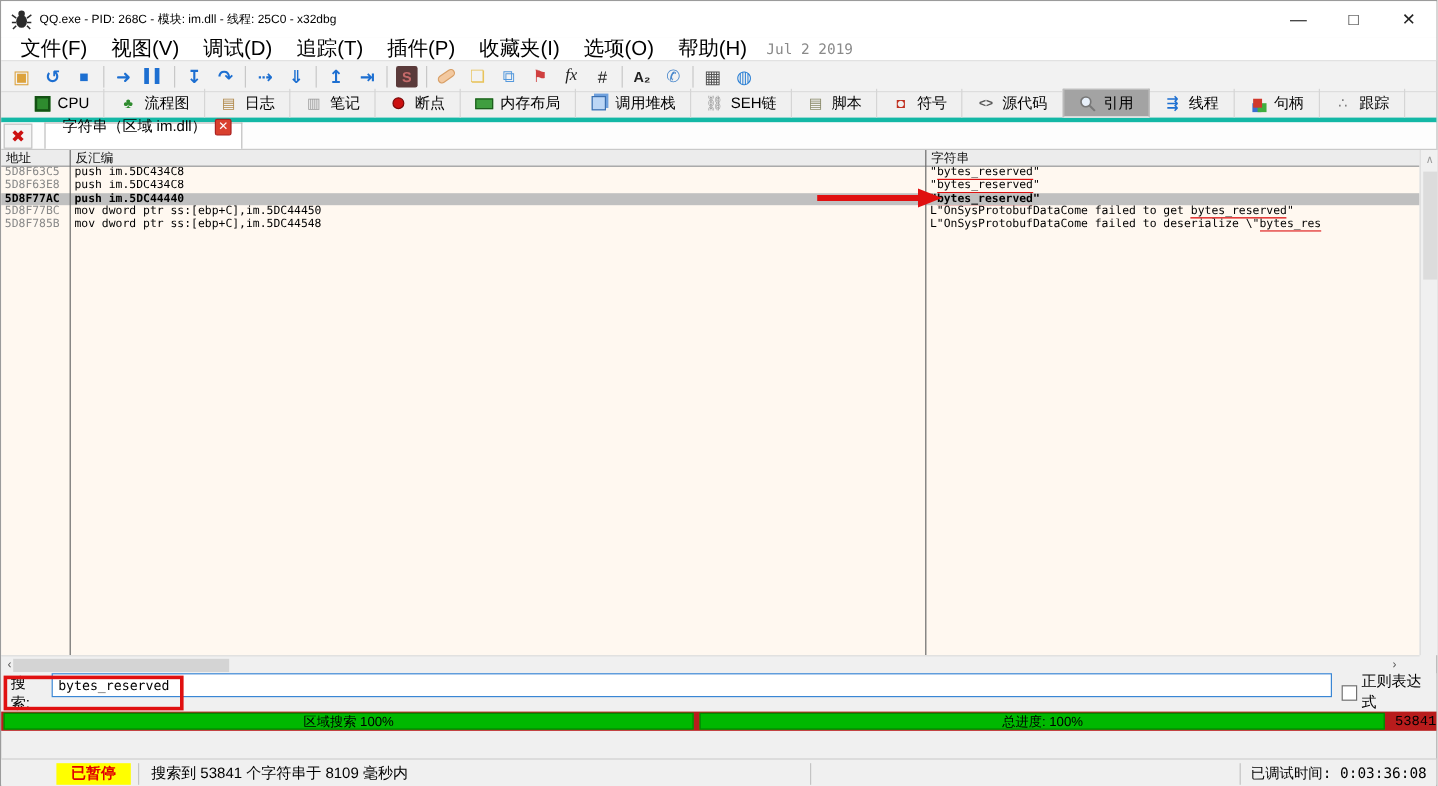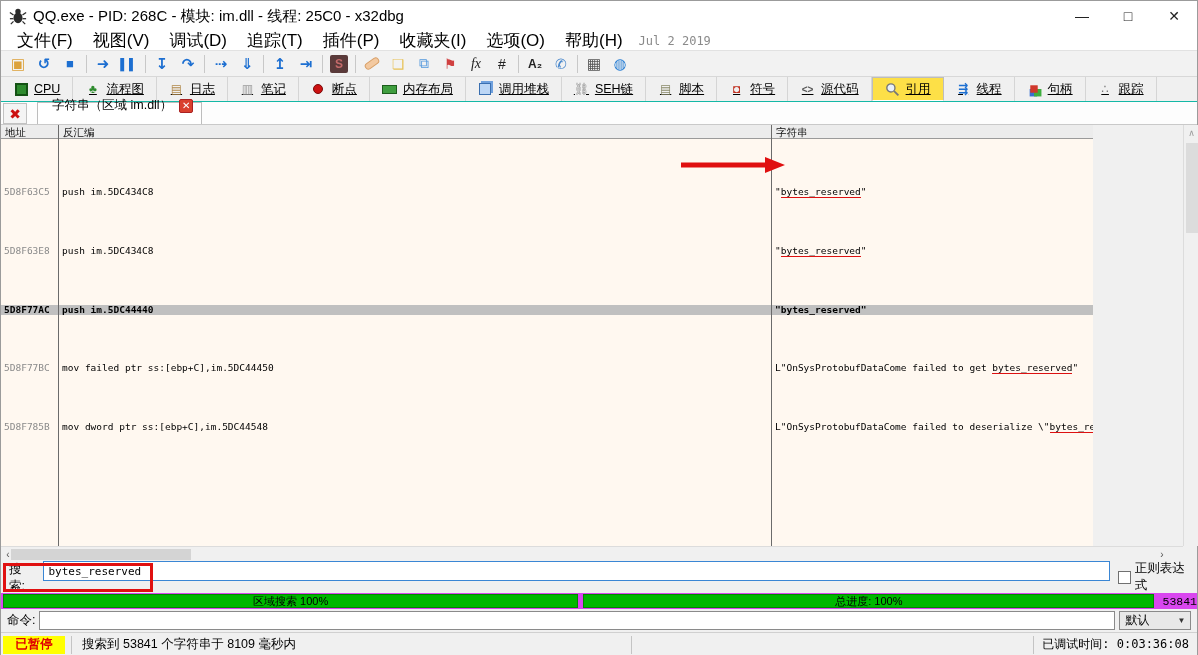--- a/index.html
+++ b/index.html
@@ -3,21 +3,21 @@
 <meta charset="utf-8">
 <style>
   * { margin:0; padding:0; box-sizing:border-box; }
   html,body { width:1198px; height:655px; }
   body { font-family:"Liberation Sans","DejaVu Sans",sans-serif; font-size:12px; background:#fff; overflow:hidden; }
   #window { position:relative; width:1198px; height:655px; border:1px solid #9b9b9b; background:#f0f0f0; }
 
   
   .titlebar { position:absolute; left:0; top:0; width:100%; height:30px; background:#fff; display:flex; align-items:center; }
   .app-icon { width:18px; height:18px; margin:0 6px 0 8px; }
-  .title-text { font-size:15px; color:#000; }
+  .title-text { font-size:10px; color:#000; }
   .win-controls { margin-left:auto; display:flex; height:100%; }
   .win-btn { width:46px; height:100%; display:flex; align-items:center; justify-content:center; font-size:14px; color:#222; }
 
   
   .menubar { position:absolute; left:0; top:30px; width:100%; height:19px; background:#fff; display:flex; align-items:center; padding-left:6px; }
   .menu-item { padding:1px 10px; font-size:17px; color:#000; }
   .menu-date { color:#8a8a8a; padding-left:6px; font-family:"DejaVu Sans Mono",monospace; font-size:12px; }
 
   
   .toolbar { position:absolute; left:0; top:49px; width:100%; height:27px; background:#f2f2f2; border-top:1px solid #e2e2e2; border-bottom:1px solid #d8d8d8; display:flex; align-items:center; padding-left:4px; }
@@ -32,42 +32,42 @@
   .ico-label { color:#5599dd; font-size:14px; }
   .ico-bookmark { color:#d04040; font-size:14px; }
   .ico-fx { font-style:italic; font-family:"Liberation Serif",serif; font-size:14px; color:#222; }
   .ico-hash { color:#222; font-size:14px; }
   .ico-az { color:#222; font-size:12px; font-weight:bold; }
   .ico-phone { color:#4a88cc; font-size:14px; }
   .ico-calc { color:#555; font-size:15px; }
   .ico-globe { color:#2a7fd4; font-size:15px; }
 
   
-  .viewtabs { position:absolute; left:0; top:76px; width:100%; height:25px; background:#f0f0f0; border-bottom:1px solid #14b8a6; display:flex; align-items:flex-end; padding-left:2px;text-decoration:underline; }
+  .viewtabs { position:absolute; left:0; top:76px; width:100%; height:25px; background:#f0f0f0; border-bottom:4px solid #14b8a6; display:flex; align-items:flex-end; padding-left:16px; }
   .vtab { height:24px; display:flex; align-items:center; padding:0 12px; border-right:1px solid #d5d5d5; font-size:12.5px; color:#000; gap:6px; }
-  .vtab.active { background:#fde047; border:1px solid #bdbdbd; border-bottom:1px solid #fff; }
+  .vtab.active { background:#a3a3a3; border:1px solid #bdbdbd; border-bottom:1px solid #fff; }
   .vicon { width:15px; height:15px; display:inline-flex; align-items:center; justify-content:center; font-size:12px; }
   .chip { width:13px; height:13px; background:#2e8b2e; border:2px solid #145214; }
   .ram { width:15px; height:9px; background:#3f9e3f; border:1px solid #1c5c1c; }
   .dot-red { width:10px; height:10px; border-radius:50%; background:#cc1111; border:1px solid #7a0a0a; }
   .stack-sq { width:12px; height:12px; background:#bcd6f5; border:1px solid #3a6fb0; box-shadow:2px -2px 0 #6fa0dd; }
   .blocks { width:12px; height:12px; background:#d0382c; box-shadow:6px 6px 0 #3fae3f, -1px 6px 0 #3a6fd0; transform:scale(.62); }
 
   
   .subtabs { position:absolute; left:0; top:101px; width:100%; height:23px; background:#fdfdfd; border-bottom:1px solid #c9c9c9; display:flex; align-items:flex-end; }
   .close-all-btn { width:24px; height:21px; margin:0 2px 0 2px; border:1px solid #c2c2c2; background:#f4f4f4; display:flex; align-items:center; justify-content:center; color:#cc1111; font-weight:bold; font-size:14px; }
   .subtab { height:22px; display:flex; align-items:center; gap:7px; padding:0 8px 16px 14px; background:#fff; border:1px solid #bdbdbd; border-bottom:none; margin-left:8px; font-size:12.5px; }
   .subtab-close { width:14px; height:14px; background:#d9402e; border:1px solid #a22; border-radius:2px; color:#fff; font-size:10px; font-weight:bold; display:flex; align-items:center; justify-content:center; }
 
   
-  .refview { position:absolute; left:0; top:124px; width:1092px; height:421px; background:#fff8f0; font-family:"DejaVu Sans Mono","Liberation Mono",monospace; font-size:9.5px; }
+  .refview { position:absolute; left:0; top:124px; width:1182px; height:421px; background:#fff8f0; font-family:"DejaVu Sans Mono","Liberation Mono",monospace; font-size:9.5px; }
   .col-line { position:absolute; top:0; width:1px; height:421px; background:#6b6b6b; }
   .thead { position:relative; height:14px; background:#ececec; border-bottom:1px solid #9a9a9a; font-family:"Liberation Sans",sans-serif; font-size:10.5px; color:#111; }
   .th { position:absolute; top:0; line-height:14px; }
-  .trow { position:relative; display:flex; height:10.8px; line-height:10.8px; white-space:pre; color:#000;margin-top:48px; }
+  .trow { position:relative; display:flex; height:10.8px; line-height:10.8px; white-space:pre; color:#000; }
   .trow.selected { background:#c0c0c0; font-weight:bold; }
   .c-addr { width:57px; padding-left:3px; color:#8a8a8a; flex:none; }
   .trow.selected .c-addr { color:#000; }
   .c-dis { width:713px; padding-left:4px; flex:none; overflow:hidden; }
   .c-str { flex:1; padding-left:4px; overflow:hidden; }
   .match { border-bottom:2px solid #dd1111; }
 
   
   .vscroll { position:absolute; left:1182px; top:124px; width:16px; height:421px; background:#f0f0f0; border-left:1px solid #dcdcdc; }
   .vs-arrow { height:16px; display:flex; align-items:center; justify-content:center; color:#9a9a9a; font-size:9px; }
@@ -77,35 +77,35 @@
   .hs-thumb { position:absolute; left:10px; top:2px; width:180px; height:11px; background:#d4d4d4; }
 
   
   .searchrow { position:absolute; left:0; top:560px; width:100%; height:32px; background:#f0f0f0; display:flex; }
   .search-label { margin-left:8px; font-size:12.5px; }
   .search-input { margin-left:6px; width:1068px; height:20px; border:1px solid #3a86d4; background:#fff; font-family:"DejaVu Sans Mono",monospace; font-size:11px; padding:0 4px; color:#000; }
   .regex-wrap { display:flex; align-items:center; gap:4px; margin-left:8px; font-size:12.5px; }
   .regex-box { width:13px; height:13px; border:1px solid #707070; background:#fff; }
 
   
-  .progressrow { position:absolute; left:0; top:592px; width:100%; height:16px; background:#d946ef; display:flex; align-items:center; }
+  .progressrow { position:absolute; left:0; top:592px; width:100%; height:16px; background:#b91c1c; display:flex; align-items:center; }
   .pbar { height:14px; background:#00b800; border:1px solid #008800; color:#000; font-size:11px; display:flex; align-items:center; justify-content:center; }
   .pbar1 { width:576px; margin-left:2px; }
   .pbar2 { width:572px; margin-left:5px; }
   .pcount { margin-left:8px; font-size:11.5px; color:#000;font-family:Liberation Mono, monospace; }
 
   
   .cmdrow { position:absolute; left:0; top:608px; width:100%; height:23px; background:#f0f0f0; display:flex; align-items:center; }
   .cmd-label { margin-left:6px; font-size:12.5px; }
   .cmd-input { margin-left:4px; width:1076px; height:19px; border:1px solid #8a8a8a; background:#fff; font-size:11px; padding:0 4px; }
   .cmd-select { margin-left:4px; width:72px; height:19px; border:1px solid #8a8a8a; background:#e8e8e8; display:flex; align-items:center; justify-content:space-between; padding:0 5px; font-size:12px; }
   .dd-arrow { font-size:8px; color:#333; }
 
   
-  .statusbar { position:absolute; left:0; top:631px; width:100%; height:24px; background:#f0f0f0; border-top:1px solid #d0d0d0; display:flex; align-items:center; font-size:12.5px; }
+  .statusbar { position:absolute; left:0; top:631px; width:100%; height:24px; background:#f0f0f0; border-top:1px solid #d0d0d0; display:flex; align-items:center; font-size:12.5px;padding-left:44px; }
   .st-state { margin-left:2px; width:62px; height:18px; background:#ffff00; color:#e00000; font-weight:bold; display:flex; align-items:center; justify-content:center; }
   .st-msg { margin-left:6px; height:18px; border-left:1px solid #c4c4c4; padding:0 10px; display:flex; align-items:center; color:#000; width:560px; }
   .st-spacer { flex:1; height:18px; border-left:1px solid #c4c4c4; }
   .st-time { height:18px; border-left:1px solid #c4c4c4; padding:0 8px; display:flex; align-items:center; font-family:"DejaVu Sans Mono",monospace; font-size:12px; }
 
   
   .anno-box { position:absolute; left:2px; top:562px; width:150px; height:29px; border:3px solid #e01010; pointer-events:none; z-index:10; }
   .anno-arrow { position:absolute; left:678px; top:155px; z-index:10; pointer-events:none; }
 </style>
 </head>
@@ -322,21 +322,21 @@
       <span class="c-dis">push im.5DC434C8</span>
       <span class="c-str"><span>"</span><span class="match">bytes_reserved</span><span>"</span></span>
     </div>
     <div class="trow selected">
       <span class="c-addr">5D8F77AC</span>
       <span class="c-dis">push im.5DC44440</span>
       <span class="c-str"><span>"</span><span class="match">bytes_reserved</span><span>"</span></span>
     </div>
     <div class="trow">
       <span class="c-addr">5D8F77BC</span>
-      <span class="c-dis">mov failed ptr ss:[ebp+C],im.5DC44450</span>
+      <span class="c-dis">mov dword ptr ss:[ebp+C],im.5DC44450</span>
       <span class="c-str"><span>L"OnSysProtobufDataCome failed to get </span><span class="match">bytes_reserved</span><span>"</span></span>
     </div>
     <div class="trow">
       <span class="c-addr">5D8F785B</span>
       <span class="c-dis">mov dword ptr ss:[ebp+C],im.5DC44548</span>
       <span class="c-str"><span>L"OnSysProtobufDataCome failed to deserialize \"</span><span class="match">bytes_res</span><span></span></span>
     </div>
 
     <div class="col-line" style="left:57px;"></div>
     <div class="col-line" style="left:770px;"></div>
@@ -366,28 +366,20 @@
     </div>
   </div>
   <div class="anno-box"></div>
 
   <div class="progressrow">
     <div class="pbar pbar1">区域搜索 100%</div>
     <div class="pbar pbar2">总进度: 100%</div>
     <span class="pcount">53841</span>
   </div>
 
-  <div class="cmdrow">
-    <span class="cmd-label">命令:</span>
-    <input class="cmd-input" type="text" value="" style="">
-    <div class="cmd-select">
-      <span>默认</span>
-      <span class="dd-arrow">▼</span>
-    </div>
-  </div>
 
   <div class="statusbar">
     <div class="st-state">已暂停</div>
     <div class="st-msg">搜索到 53841 个字符串于 8109 毫秒内</div>
     <div class="st-spacer"></div>
     <div class="st-time">已调试时间:  0:03:36:08</div>
   </div>
 
 </div>
 

